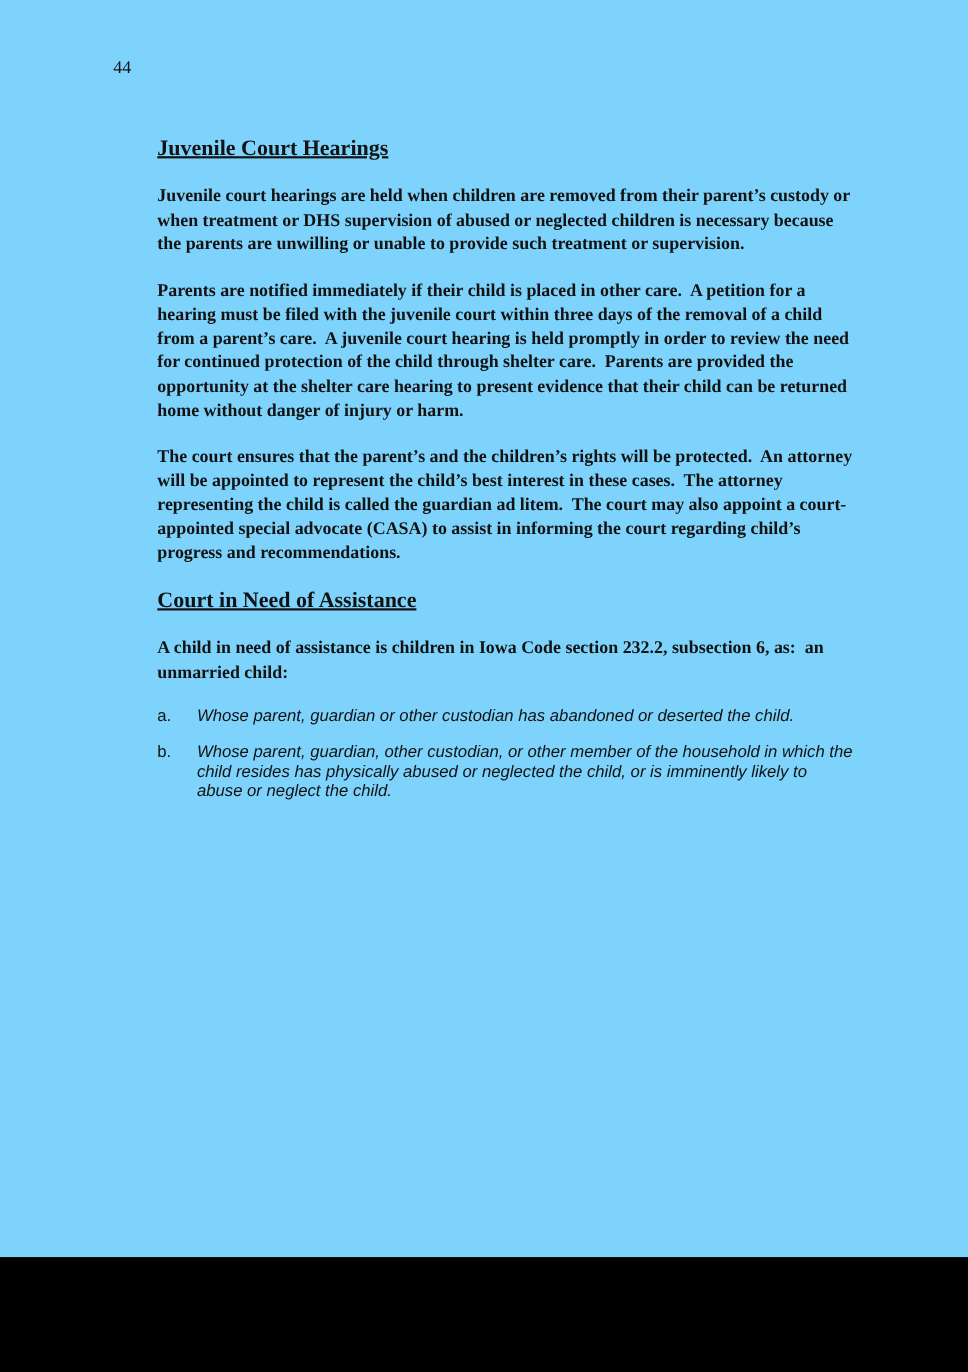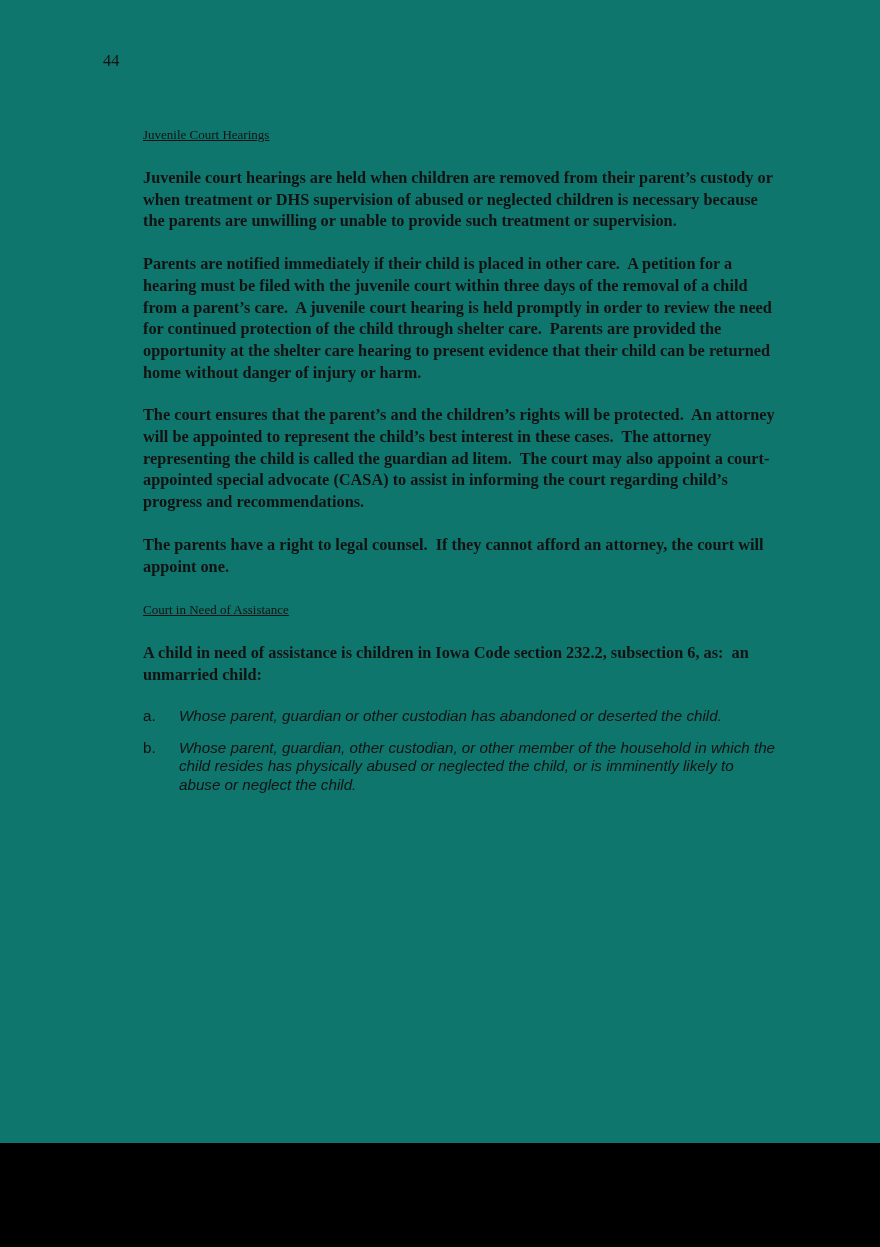--- a/index.html
+++ b/index.html
@@ -14,41 +14,41 @@
     color: #121212;
     position: relative;
     overflow: hidden;
   }
   .page {
     position: absolute;
     top: 0;
     left: 0;
     width: 880px;
     height: 1143px;
-    background: #0f766e;
+    background: #7dd3fc;
     box-sizing: border-box;
     padding-top: 52px;
   }
   .page-header {
     display: flex;
     justify-content: space-between;
     align-items: baseline;
     padding: 0 103px;
     font-size: 16.3px;
     line-height: 18px;
   }
   .content {
     margin: 54px 0 0 143px;
     width: 636px;
     font-size: 16.3px;
     line-height: 21.7px;
   }
   .content h2 {
-    font-size: 13px;
-    font-weight: normal;
+    font-size: 20px;
+    font-weight: bold;
     text-decoration: underline;
     margin: 0 0 21px 0;
     line-height: 22px;
   }
   .content h2.second {
     margin-top: 22px;
   }
   .content p {
     margin: 0 0 21px 0;
     white-space: pre-wrap;
@@ -90,21 +90,20 @@
     <span>44</span>
   </div>
 
   <div class="content">
 
     <h2>Juvenile Court Hearings</h2>
 
     <p>Juvenile court hearings are held when children are removed from their parent’s custody or when treatment or DHS supervision of abused or neglected children is necessary because the parents are unwilling or unable to provide such treatment or supervision.</p>
     <p>Parents are notified immediately if their child is placed in other care.  A petition for a hearing must be filed with the juvenile court within three days of the removal of a child from a parent’s care.  A juvenile court hearing is held promptly in order to review the need for continued protection of the child through shelter care.  Parents are provided the opportunity at the shelter care hearing to present evidence that their child can be returned home without danger of injury or harm.</p>
     <p>The court ensures that the parent’s and the children’s rights will be protected.  An attorney will be appointed to represent the child’s best interest in these cases.  The attorney representing the child is called the guardian ad litem.  The court may also appoint a court-appointed special advocate (CASA) to assist in informing the court regarding child’s progress and recommendations.</p>
-    <p>The parents have a right to legal counsel.  If they cannot afford an attorney, the court will appoint one.</p>
 
     <h2 class="second">Court in Need of Assistance</h2>
 
     <p>A child in need of assistance is children in Iowa Code section 232.2, subsection 6, as:  an unmarried child:</p>
 
     <div class="list">
       <div class="list-item">
         <span class="marker">a.</span>
         <span class="item-text">Whose parent, guardian or other custodian has abandoned or deserted the child.</span>
       </div>

